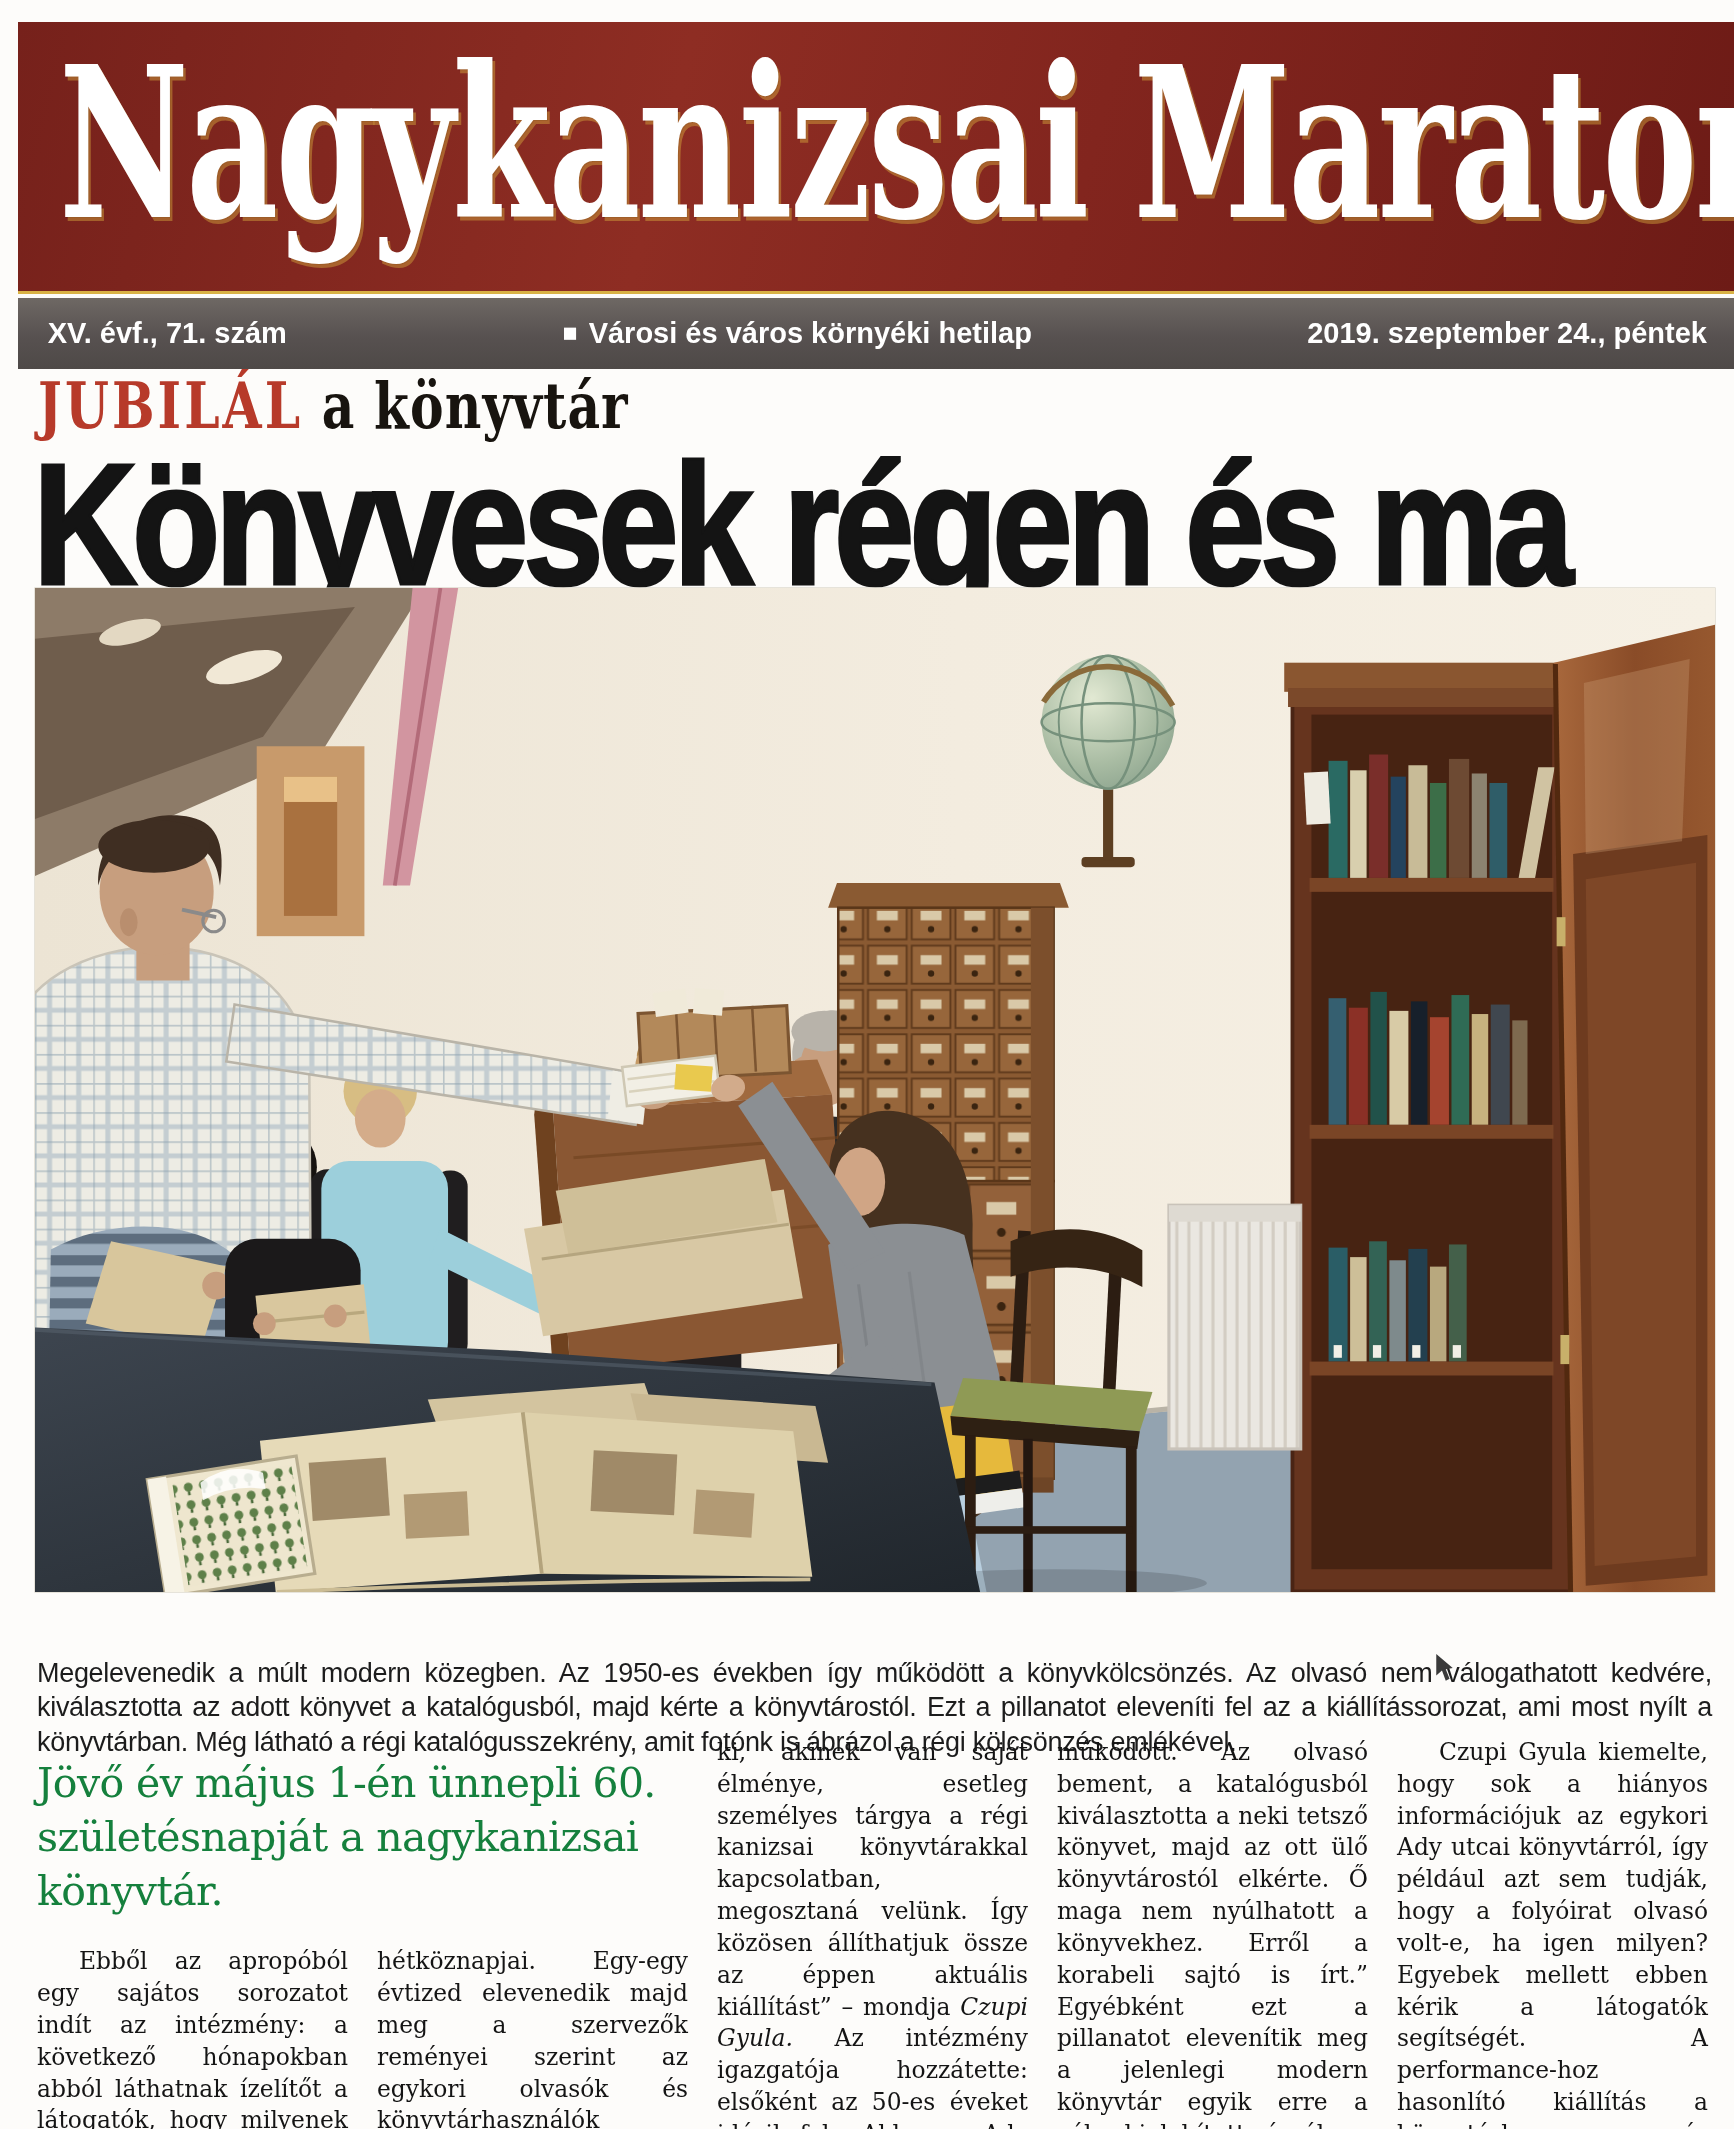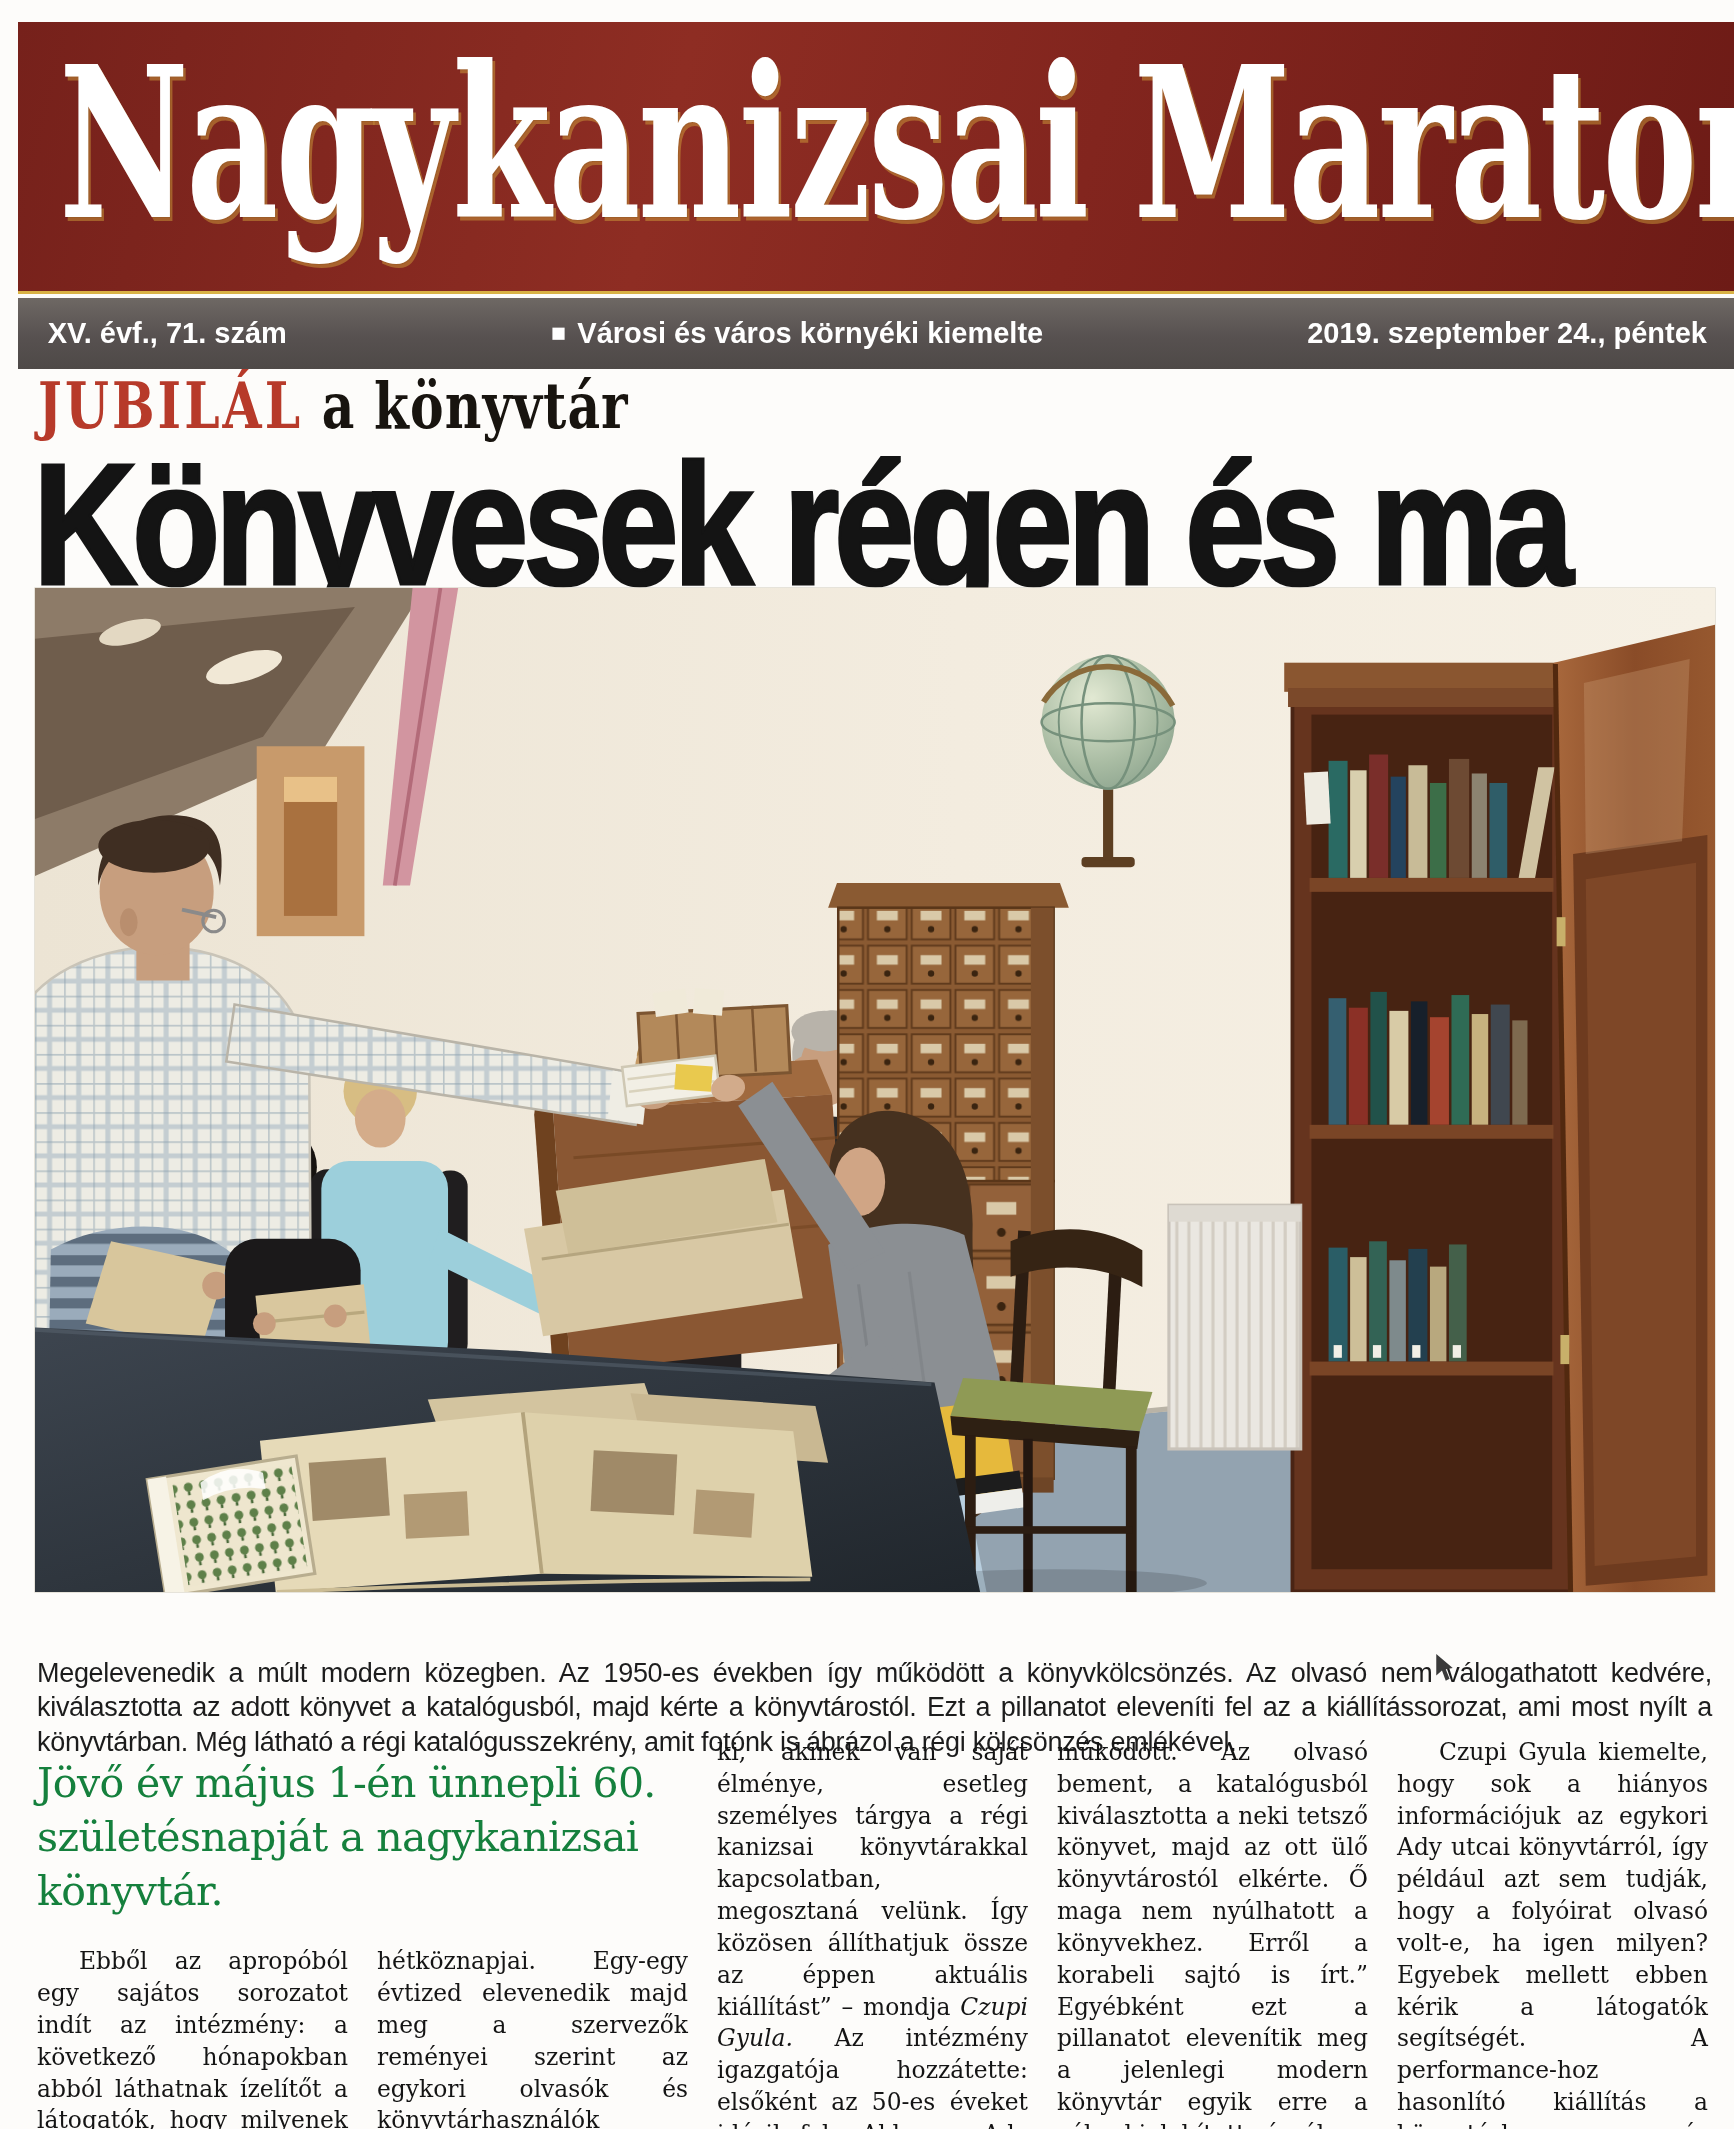--- a/index.html
+++ b/index.html
@@ -73,21 +73,21 @@
 <div id="page">
 
   <div class="masthead">
     <h1>Nagykanizsai Maraton</h1>
   </div>
 
   <div class="infobar">
     <span>XV. évf., 71. szám</span>
     <span class="mid">
       <span class="bullet">■</span>
-      <span>Városi és város környéki kiemelte</span>
+      <span>Városi és város környéki hetilap</span>
     </span>
     <span>2019. szeptember 24., péntek</span>
   </div>
 
   <div class="kicker">
     <span class="hot">JUBILÁL</span><span class="rest"> a könyvtár</span>
   </div>
 
   <h2 class="headline">Könyvesek régen és ma</h2>
 

